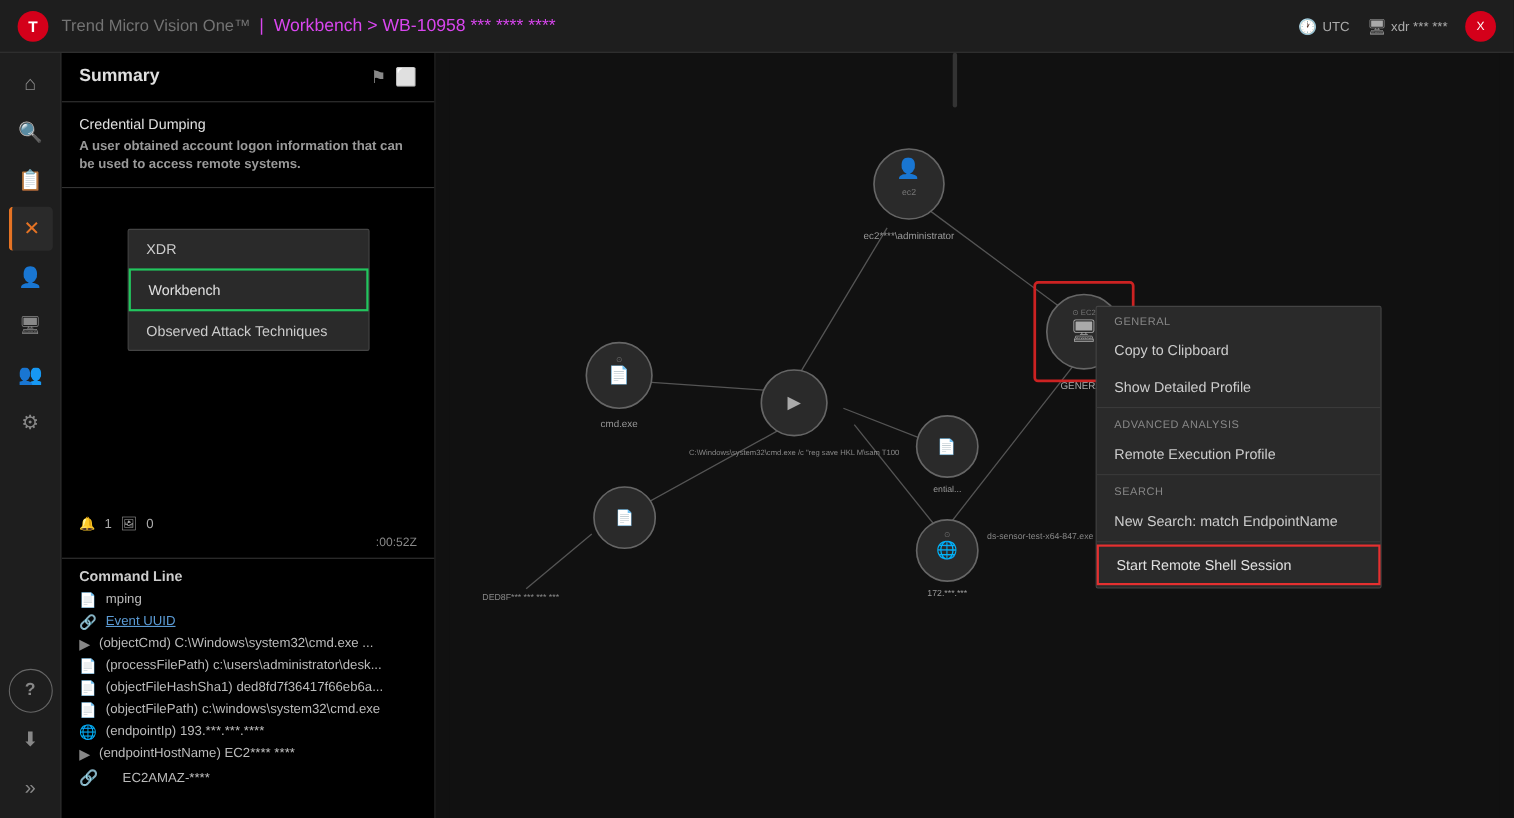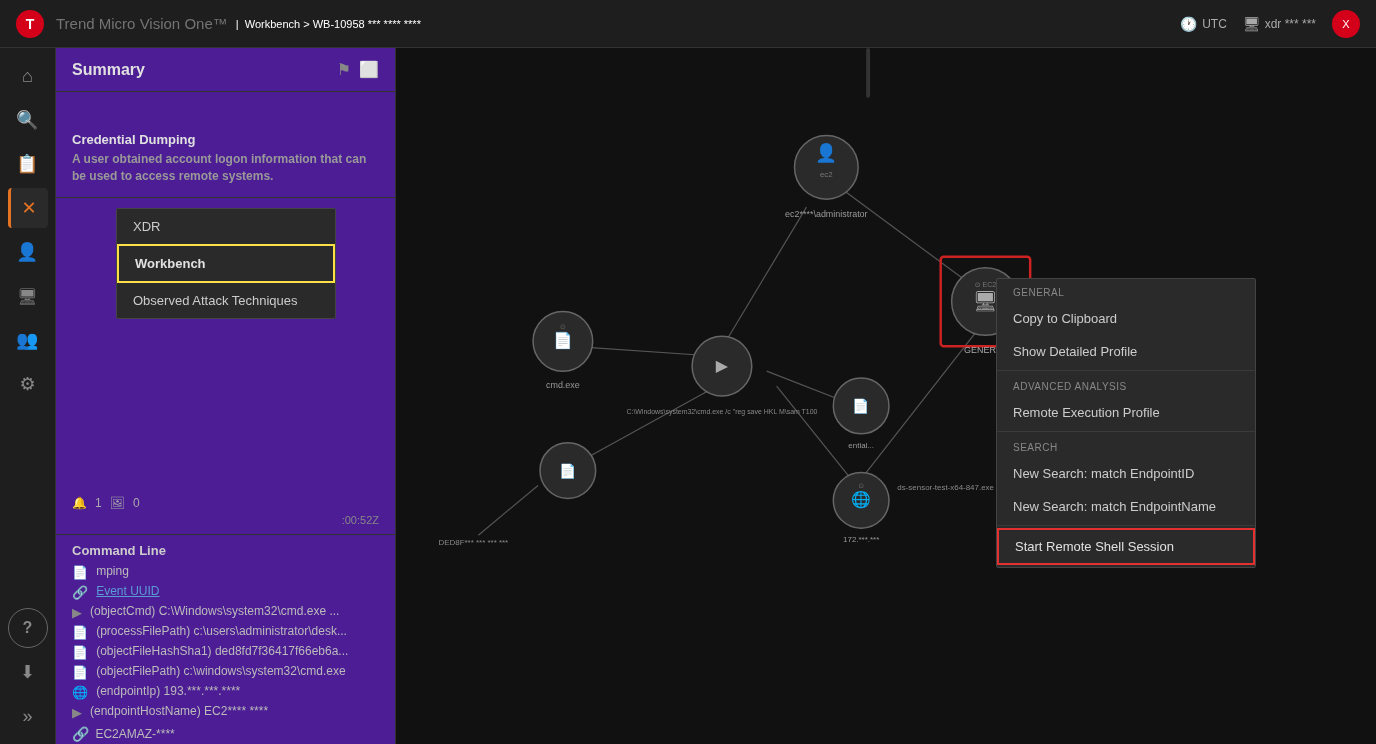--- a/index.html
+++ b/index.html
@@ -41,22 +41,22 @@
       margin-right: 12px;
       flex-shrink: 0;
     }
     .topbar-title {
       color: #737373;
       font-size: 15px;
       font-weight: 500;
       white-space: nowrap;
     }
     .topbar-breadcrumb {
-      color: #ffffff;
-      font-size: 11px;
+      color: #d946ef;
+      font-size: 16px;
       margin-left: 8px;
     }
     .topbar-right {
       margin-left: auto;
       display: flex;
       align-items: center;
       gap: 16px;
     }
     .topbar-utc {
       color: #aaa;
@@ -125,21 +125,21 @@
       display: flex;
       flex-direction: column;
       align-items: center;
       gap: 4px;
       padding-bottom: 8px;
     }
 
     
     .left-panel {
       width: 340px;
-      background: #4c1d95;
+      background: #000000;
       border-right: 1px solid #333;
       display: flex;
       flex-direction: column;
       flex-shrink: 0;
       overflow: hidden;
       position: relative;
     }
 
     
     .summary-header {
@@ -163,24 +163,23 @@
       cursor: pointer;
       font-size: 16px;
     }
 
     
     .summary-content {
       padding: 12px 16px;
       border-bottom: 1px solid #333;
     }
     .credential-title {
-      font-weight: 700;
+      font-weight: 400;
       color: #e0e0e0;
       margin-bottom: 4px;
-      margin-top: 28px;
     }
     .credential-desc {
       color: #999;
       font-size: 12px;
       line-height: 1.4;
       font-weight: bold;
     }
 
     
     .dropdown-menu {
@@ -194,22 +193,22 @@
       border-radius: 2px;
     }
     .dropdown-item {
       padding: 10px 16px;
       cursor: pointer;
       color: #ccc;
       font-size: 13px;
     }
     .dropdown-item.active {
       color: #e0e0e0;
-      font-weight: 700;
-      border: 2px solid #fde047;
+      font-weight: 400;
+      border: 2px solid #22c55e;
     }
 
     
     .alert-info {
       padding: 8px 16px;
       border-bottom: 1px solid #333;
     }
     .alert-row {
       display: flex;
       align-items: center;
@@ -263,20 +262,21 @@
       gap: 6px;
       margin-top: 6px;
     }
     .tag-icon {
       color: #888;
       font-size: 14px;
     }
     .tag-label {
       color: #bbb;
       font-size: 12px;
+      margin-left: 16px;
     }
 
     
     .graph-area {
       flex: 1;
       background: #111;
       position: relative;
       overflow: hidden;
     }
 
@@ -521,19 +521,18 @@
     
     <div class="context-menu">
       <div class="context-section-label">GENERAL</div>
       <div class="context-menu-item">Copy to Clipboard</div>
       <div class="context-menu-item">Show Detailed Profile</div>
       <div class="context-divider"></div>
       <div class="context-section-label">ADVANCED ANALYSIS</div>
       <div class="context-menu-item">Remote Execution Profile</div>
       <div class="context-divider"></div>
       <div class="context-section-label">SEARCH</div>
-      <div class="context-menu-item">New Search: match EndpointID</div>
       <div class="context-menu-item">New Search: match EndpointName</div>
       <div class="context-divider"></div>
       <div class="context-menu-item highlighted">Start Remote Shell Session</div>
     </div>
   </div>
 </div>
 
 </body></html>

